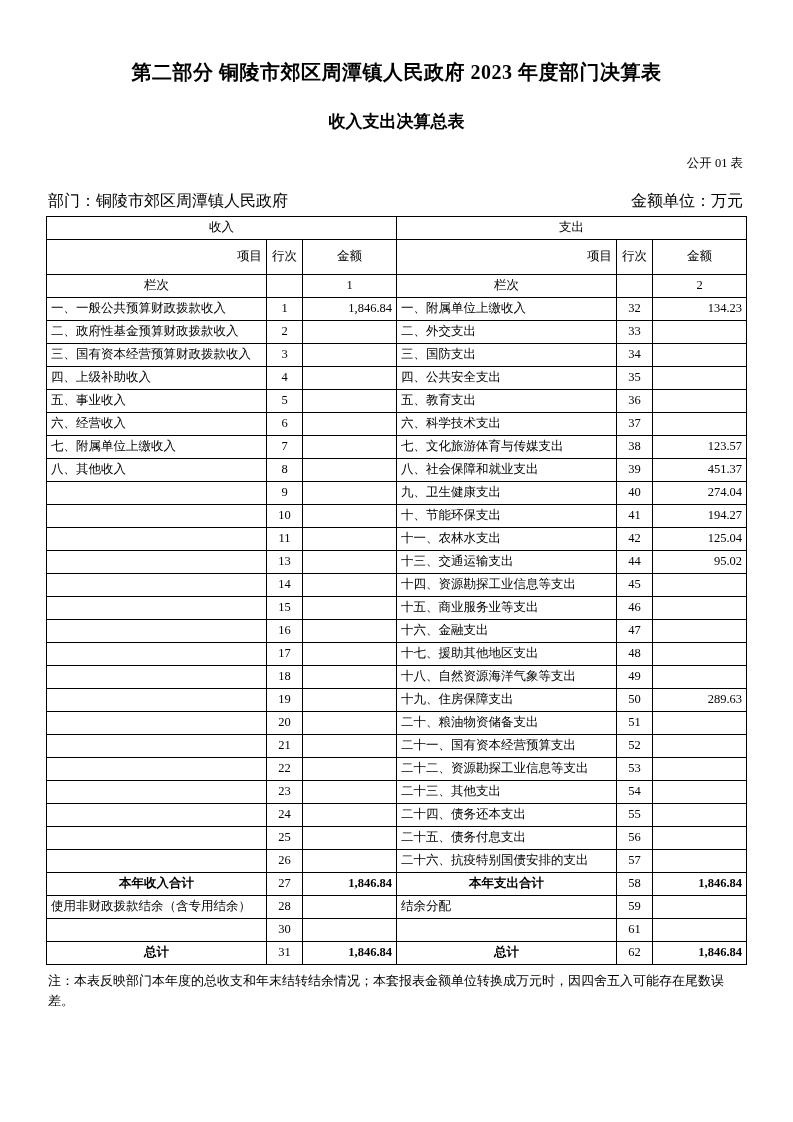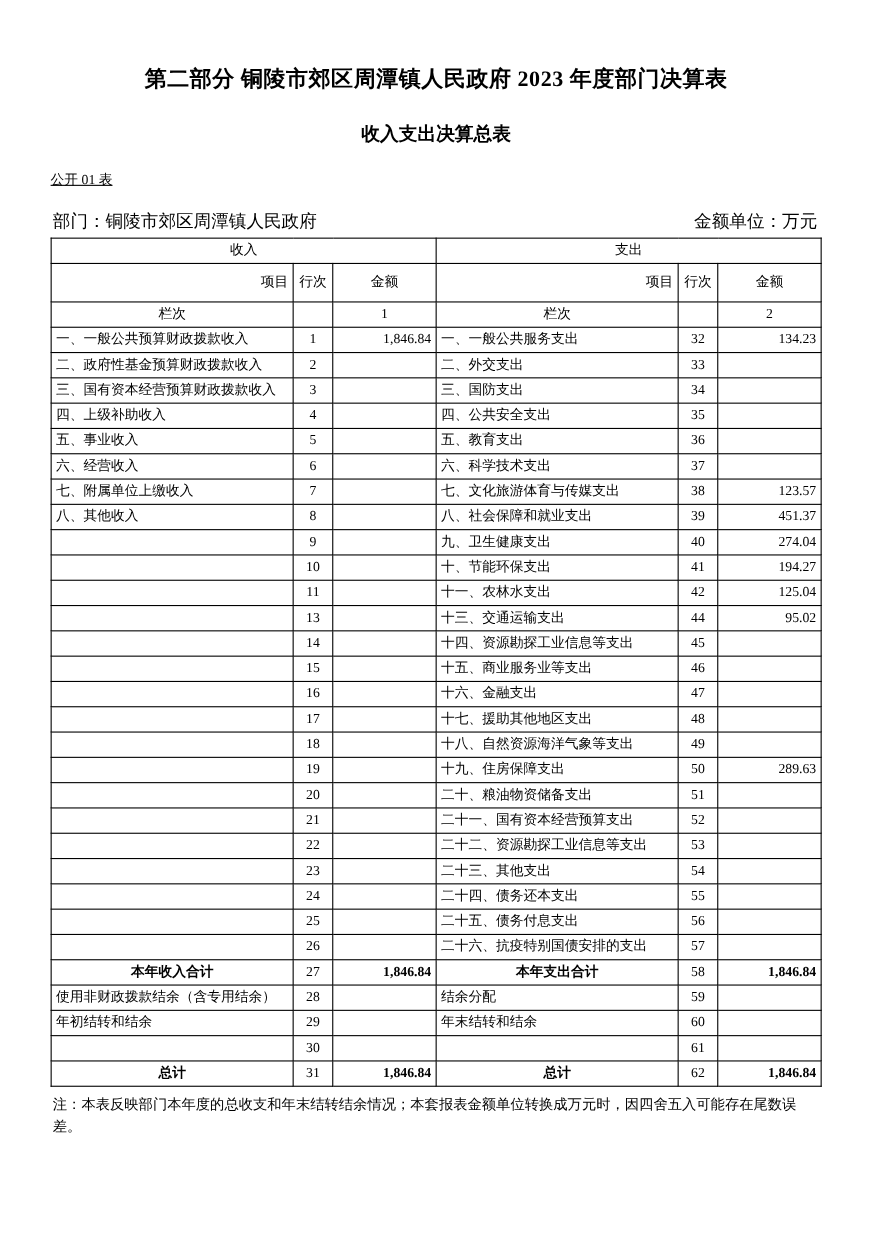--- a/index.html
+++ b/index.html
@@ -29,25 +29,24 @@
     margin: 14px 0 0 0;
     line-height: 1.4;
   }
   .doc-subtitle {
     text-align: center;
     font-size: 17px;
     font-weight: bold;
     margin: 24px 0 0 0;
   }
   .meta-right {
-    text-align: left;
+    text-align: right;
     font-size: 12.5px;
     margin-top: 22px;
     padding-right: 4px;
-    text-decoration: underline;
   }
   .meta-row {
     display: flex;
     justify-content: space-between;
     align-items: flex-start;
     font-size: 16px;
     margin-top: 19px;
     padding: 0 4px 0 2px;
   }
   table.fin {
@@ -131,21 +130,21 @@
         <td class="ctr"></td>
         <td class="ctr">1</td>
         <td class="ctr">栏次</td>
         <td class="ctr"></td>
         <td class="ctr thick-right">2</td>
       </tr>
     <tr>
           <td class="lbl thick-left">一、一般公共预算财政拨款收入</td>
           <td class="ctr">1</td>
           <td class="col-amt">1,846.84</td>
-          <td class="lbl">一、一般公共服务支出</td>
+          <td class="lbl">一、附属单位上缴收入</td>
           <td class="ctr">32</td>
           <td class="col-amt thick-right">134.23</td>
         </tr>
         <tr>
           <td class="lbl thick-left">二、政府性基金预算财政拨款收入</td>
           <td class="ctr">2</td>
           <td class="col-amt"></td>
           <td class="lbl">二、外交支出</td>
           <td class="ctr">33</td>
           <td class="col-amt thick-right"></td>
@@ -344,28 +343,20 @@
         </tr>
         <tr>
           <td class="lbl thick-left">使用非财政拨款结余（含专用结余）</td>
           <td class="ctr">28</td>
           <td class="col-amt"></td>
           <td class="lbl">结余分配</td>
           <td class="ctr">59</td>
           <td class="col-amt thick-right"></td>
         </tr>
         <tr>
-          <td class="lbl thick-left">年初结转和结余</td>
-          <td class="ctr">29</td>
-          <td class="col-amt"></td>
-          <td class="lbl">年末结转和结余</td>
-          <td class="ctr">60</td>
-          <td class="col-amt thick-right"></td>
-        </tr>
-        <tr>
           <td class="lbl thick-left"></td>
           <td class="ctr">30</td>
           <td class="col-amt"></td>
           <td class="lbl"></td>
           <td class="ctr">61</td>
           <td class="col-amt thick-right"></td>
         </tr>
         <tr>
           <td class="ctr thick-left thick-bottom bold">总计</td>
           <td class="ctr thick-bottom">31</td>

